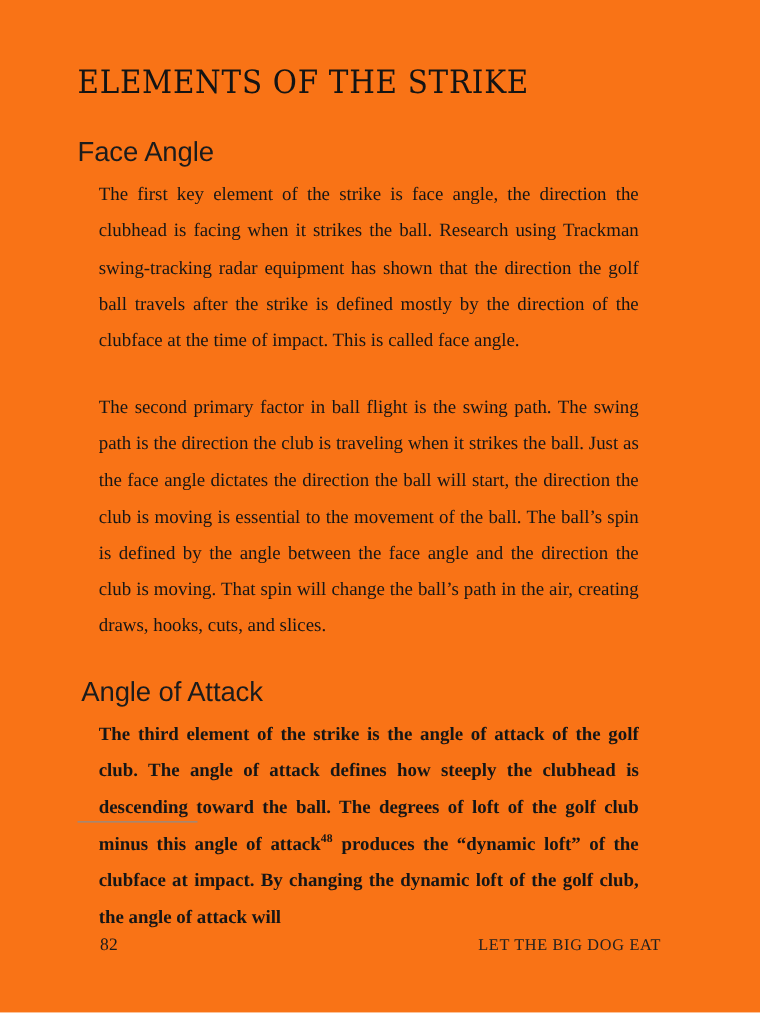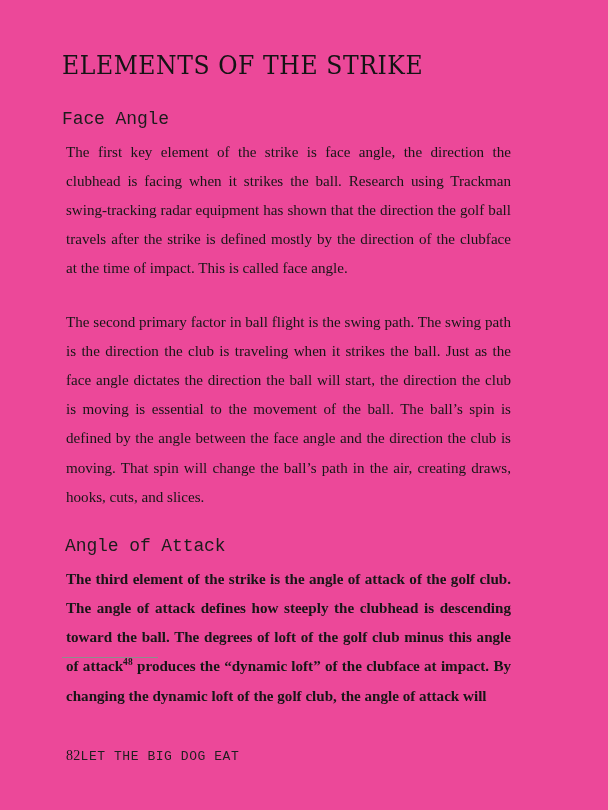--- a/index.html
+++ b/index.html
@@ -15,21 +15,21 @@
     font-family: "Liberation Serif", "DejaVu Serif", serif;
     color: #1a1a1a;
     -webkit-font-smoothing: antialiased;
   }
 
   .page {
     position: absolute;
     left: 0; top: 0;
     width: 608px;
     height: 810px;
-    background: #ec4899;
+    background: #f97316;
   }
 
   .content {
     position: absolute;
     left: 62px;
     top: 52px;
     width: 449px;
   }
 
   
@@ -41,42 +41,42 @@
     line-height: 1.1;
     color: #141414;
     margin: 0 0 30px 0;
     white-space: nowrap;
     transform: scaleX(0.96) scaleY(1.05);
     transform-origin: left top;
   }
 
   
   .section-heading {
-    font-family: Liberation Mono, monospace;
-    font-size: 18px;
+    font-family: Liberation Sans, sans-serif;
+    font-size: 22px;
     font-weight: 400;
     color: #1c1c1c;
     letter-spacing: -0.1px;
     line-height: 1.15;
     margin: 0 0 8px 0;
   }
   .section-heading.indented {
     padding-left: 3px;
     margin-top: 24px;
   }
 
   
   .body-para {
     font-family: "Liberation Serif", "DejaVu Serif", serif;
     font-size: 15.1px;
     line-height: 29.2px;
     text-align: justify;
     text-justify: inter-word;
     color: #161616;
-    margin: 0 0 24px 4px;
+    margin: 0 0 24px 17px;
     hyphens: none;
   }
   .body-para:last-child { margin-bottom: 0; font-weight: bold; }
 
   sup.fn-ref {
     font-size: 0.62em;
     vertical-align: super;
     line-height: 0;
     letter-spacing: 0.2px;
   }
@@ -104,34 +104,35 @@
   }
   .footnote-num {
     font-weight: bold;
     letter-spacing: 0.2px;
     margin-right: 3px;
   }
 
   
   .page-footer {
     position: absolute;
-    left: 66px;
+    left: 80px;
     top: 748px;
     width: 449px;
     display: flex;
     align-items: baseline;
+    justify-content: space-between;
   }
   .folio {
     font-family: "Liberation Serif", "DejaVu Serif", serif;
     font-size: 14px;
     color: #1a1a1a;
     letter-spacing: 0.3px;
   }
   .running-head {
-    font-family: Liberation Mono, monospace;
+    font-family: Liberation Serif, serif;
     font-size: 13px;
     color: #1f1f1f;
     letter-spacing: 0.55px;
     text-transform: uppercase;
   }
 </style>
 </head>
 <body>
 
 <div class="page">

